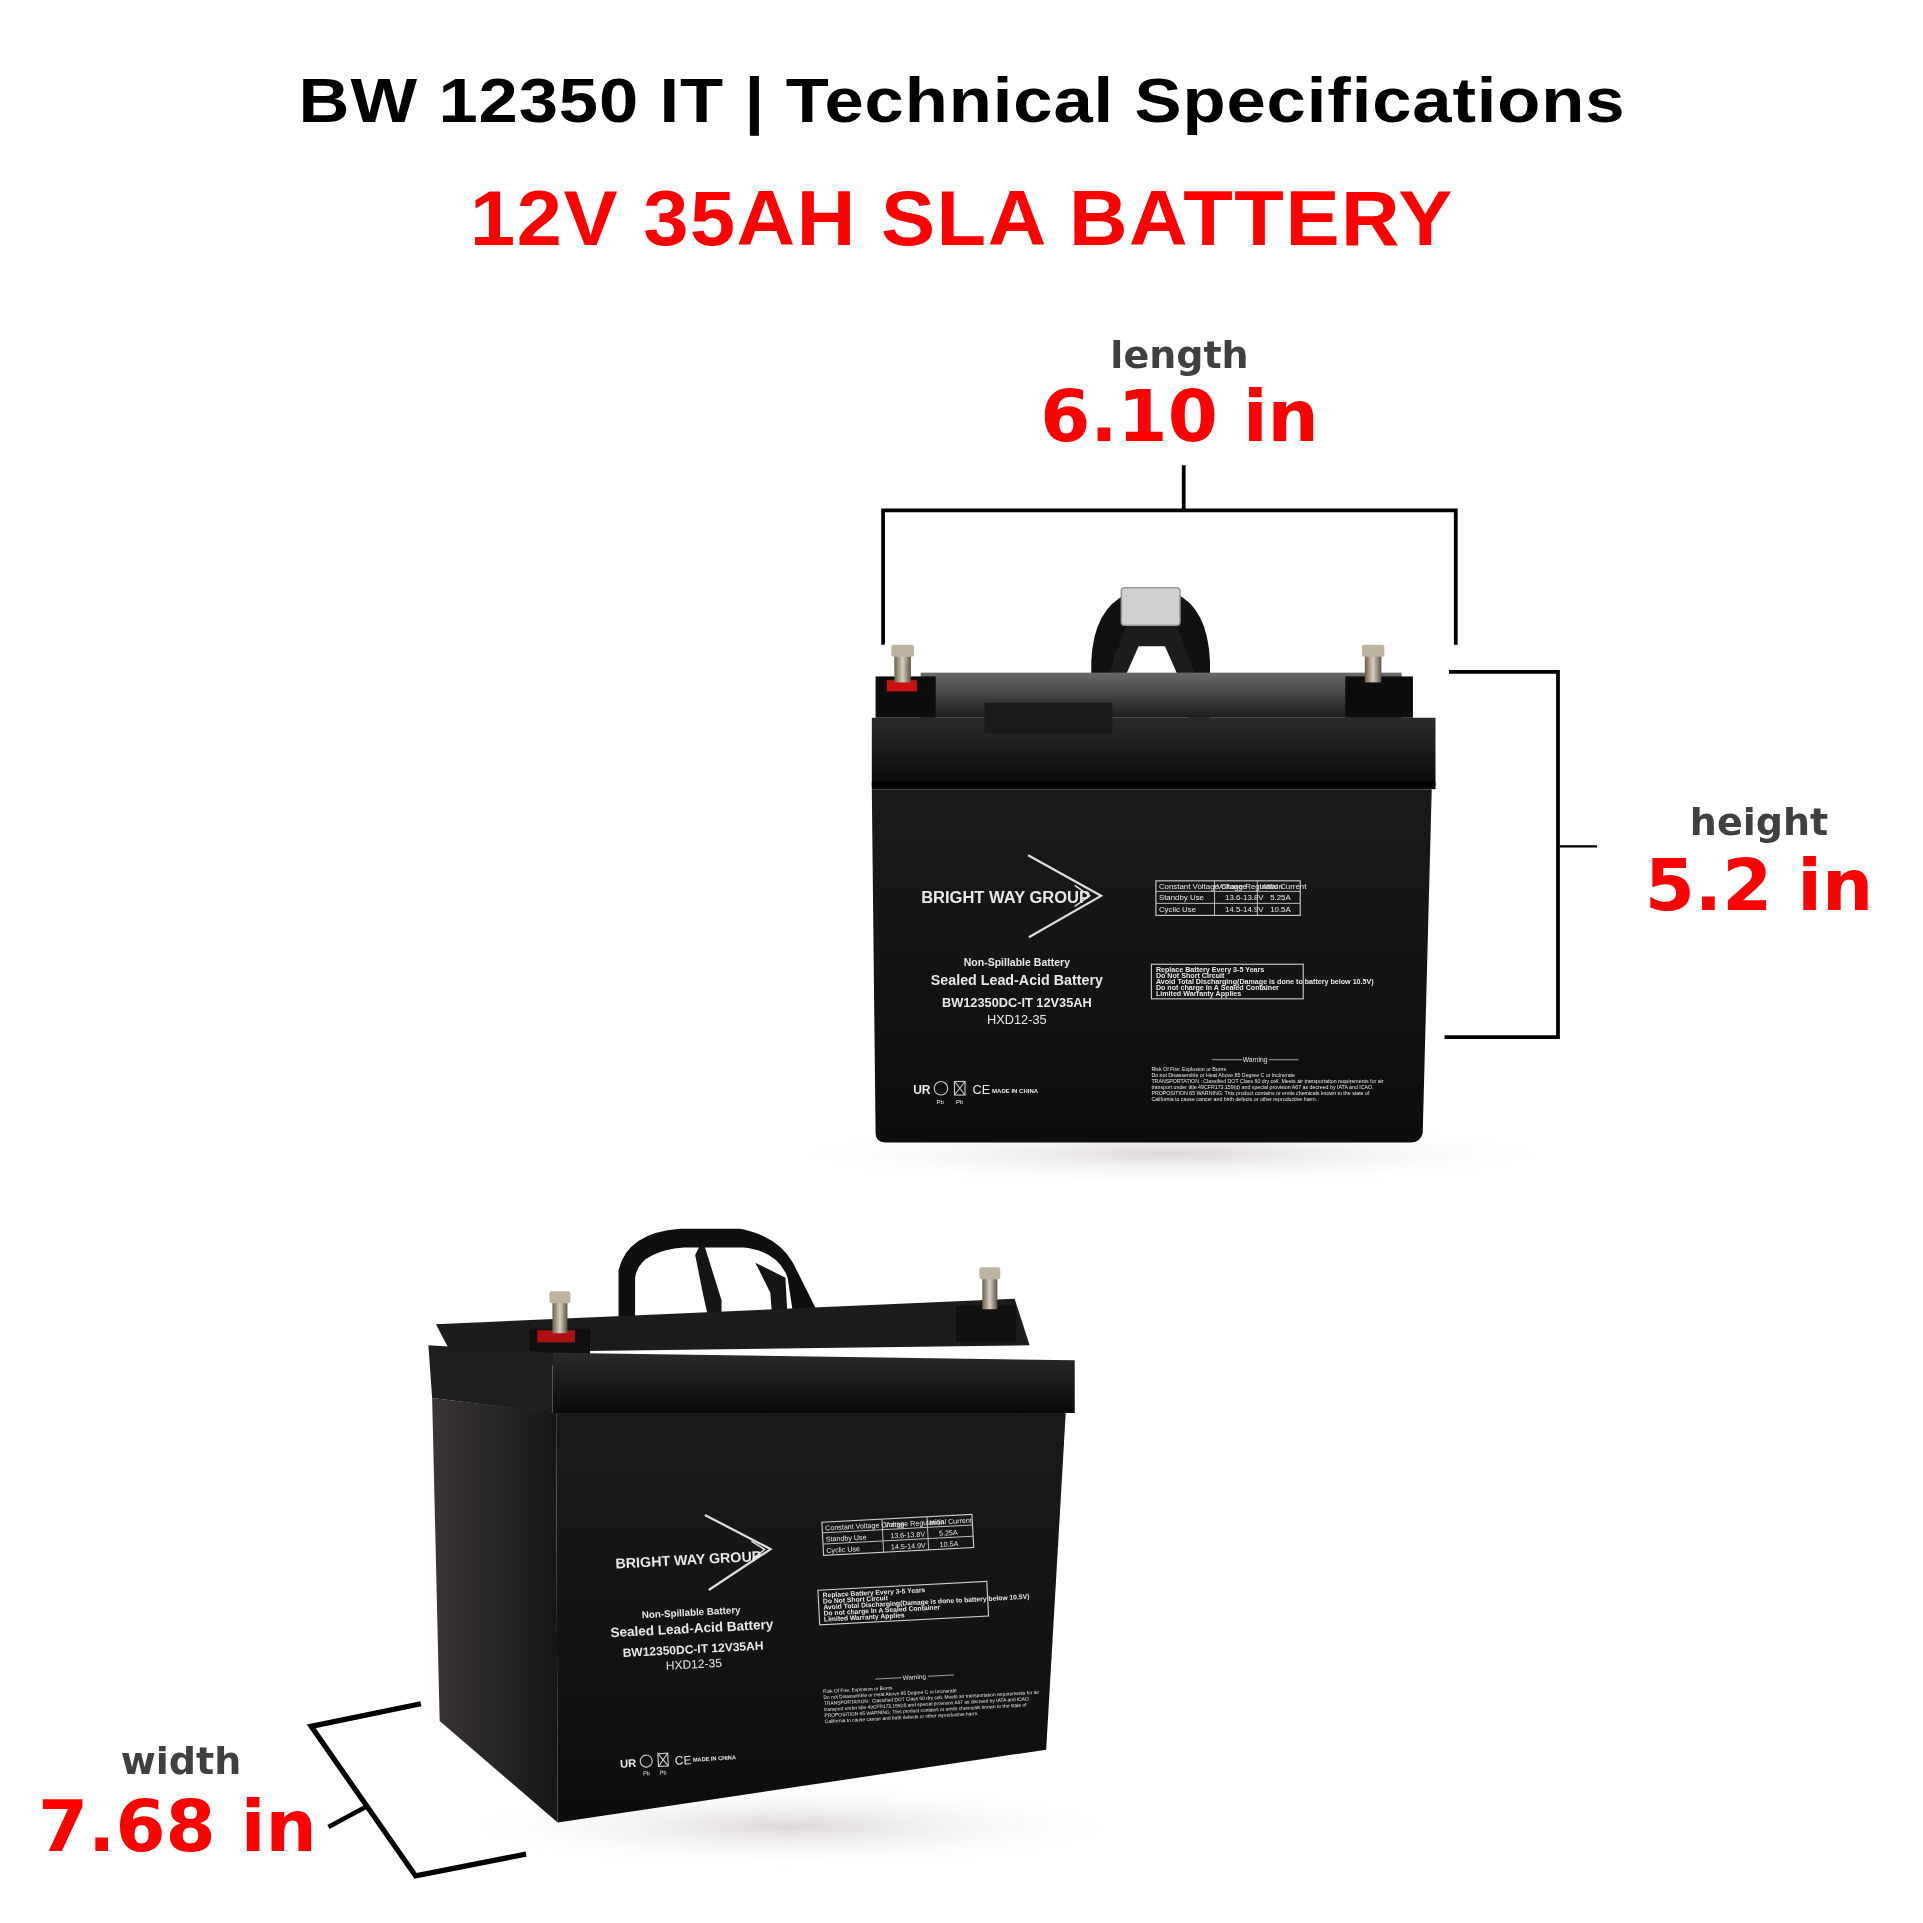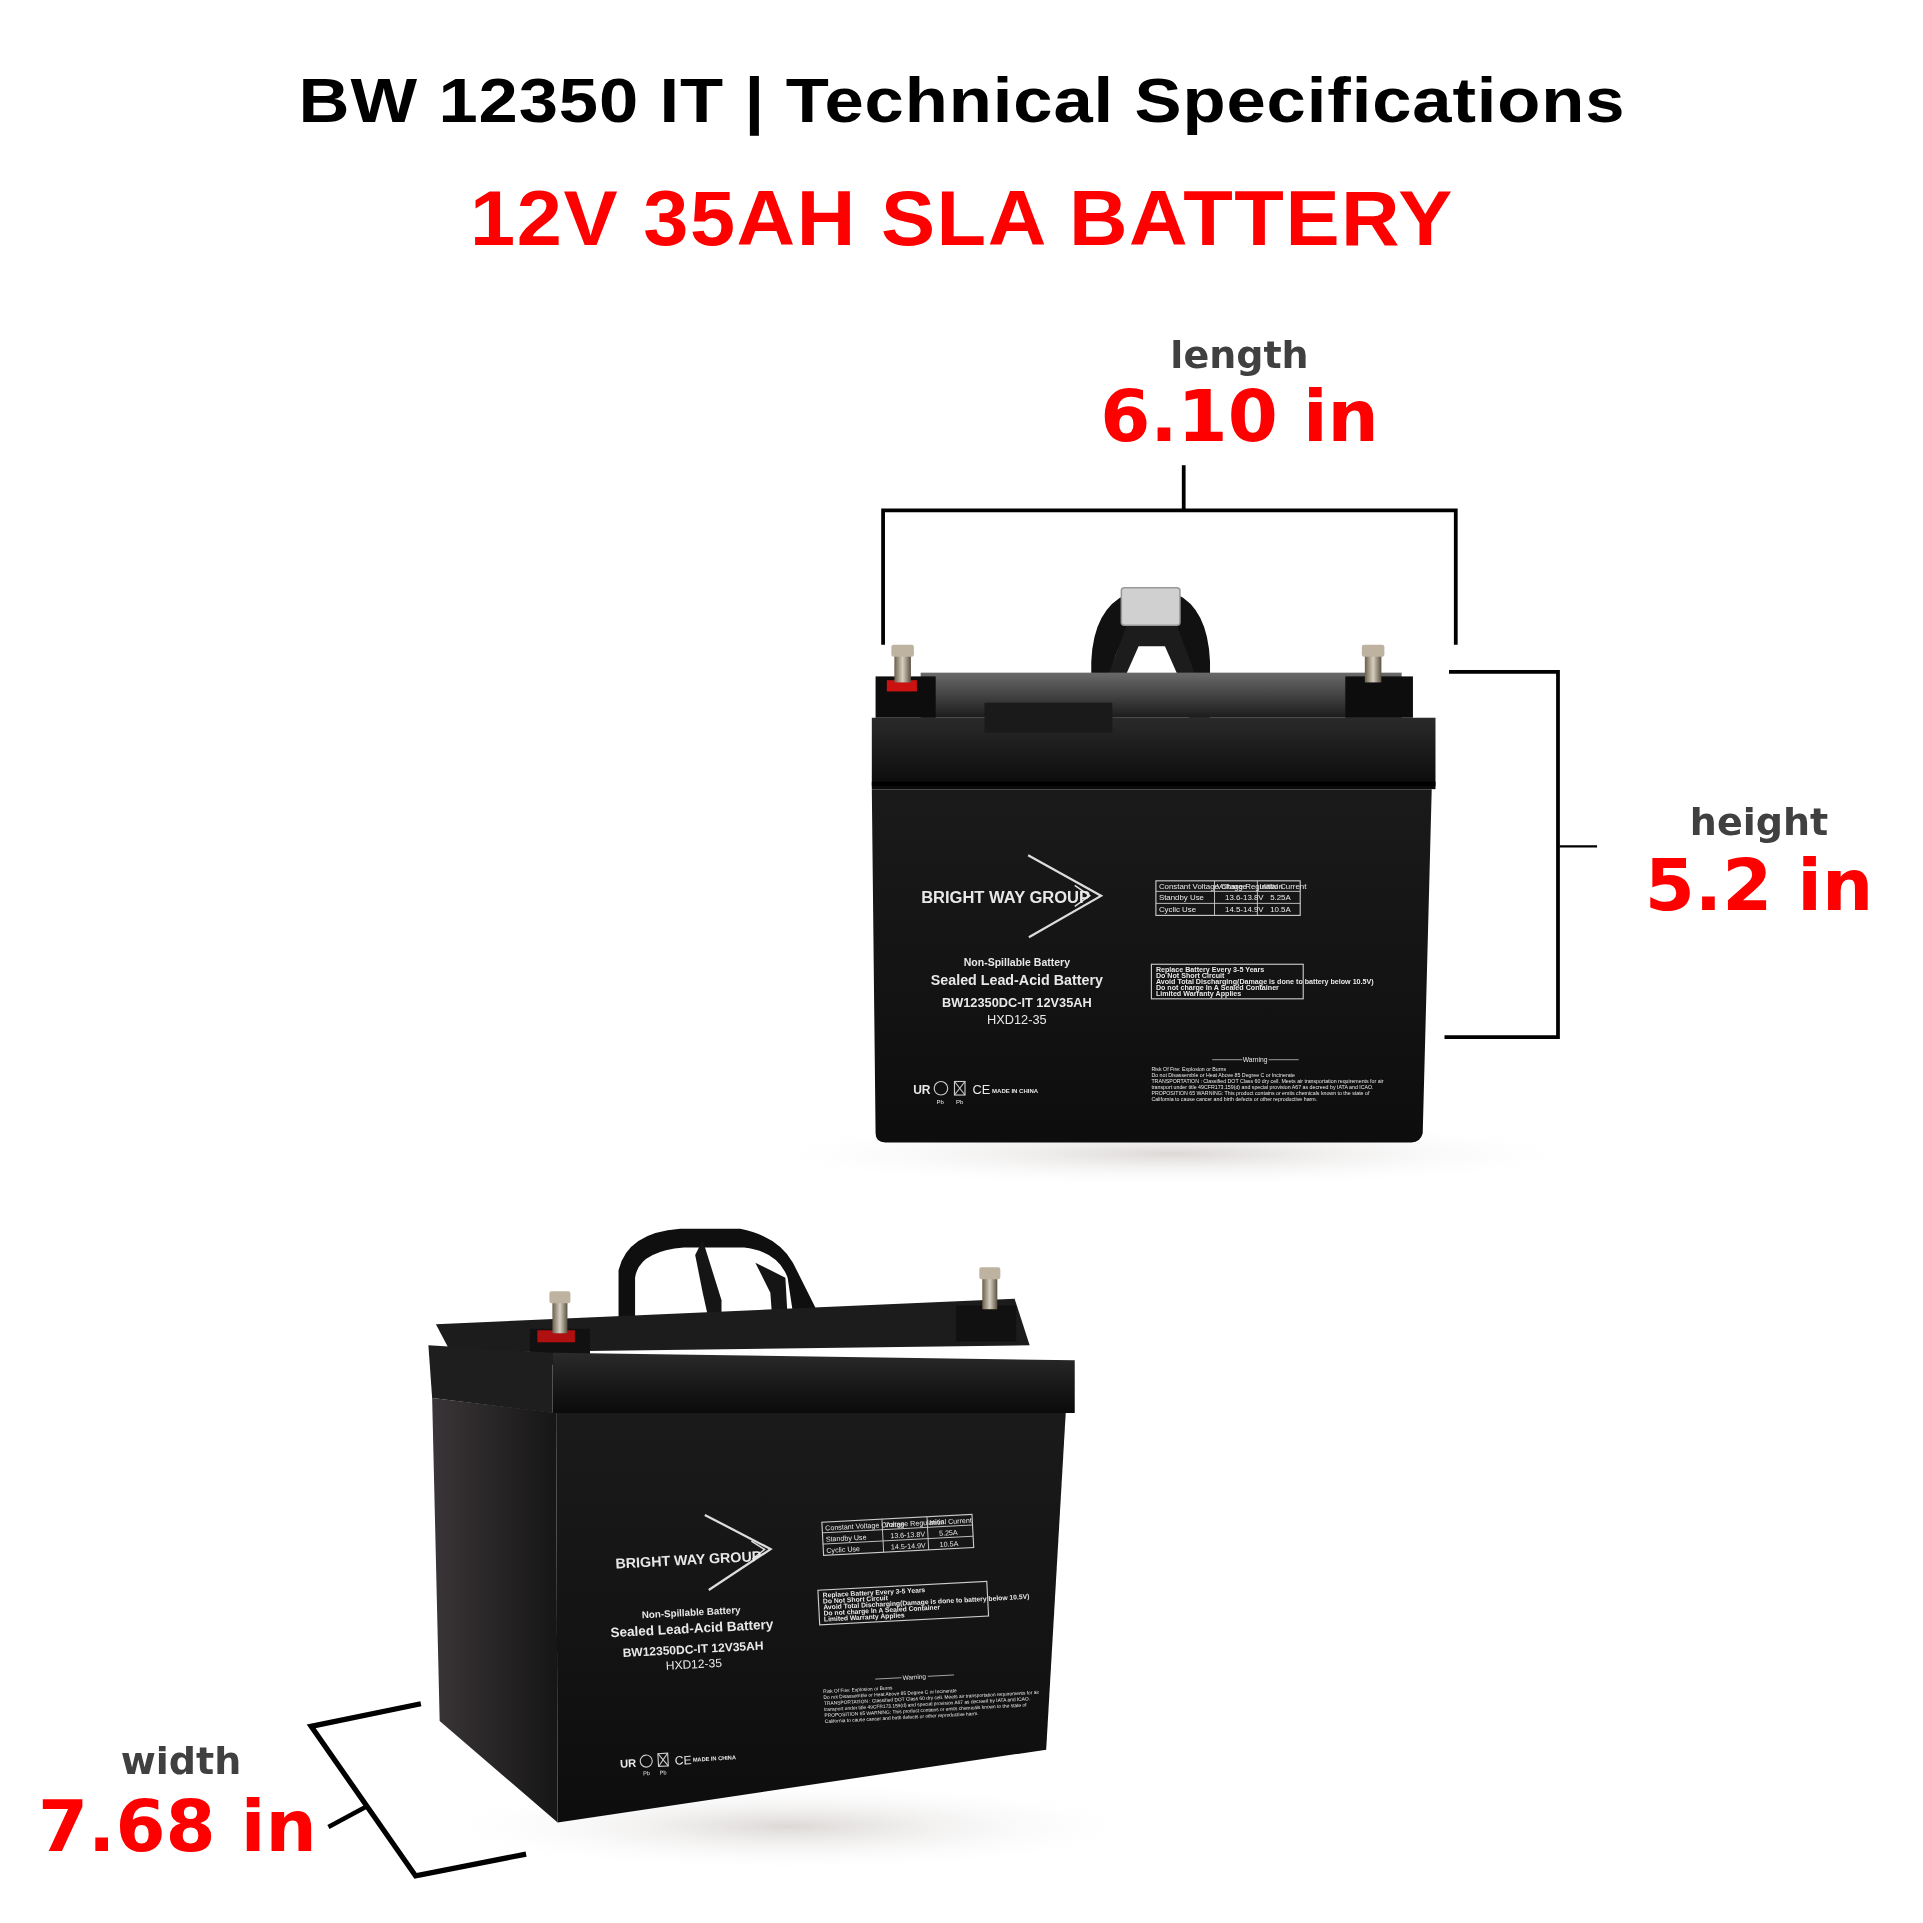--- a/index.html
+++ b/index.html
@@ -261,21 +261,21 @@
     <polyline points="1928,894 2073,894 2073,1380 1922,1380" stroke-width="5"></polyline>
     <line x1="2075" y1="1126" x2="2125" y2="1126" stroke-width="3"></line>
   </g>
 
   <g stroke="#000" stroke-width="7" fill="none">
     <polyline points="560,2267 414,2297 553,2496 700,2467"></polyline>
     <line x1="487" y1="2404" x2="437" y2="2431" stroke-width="6"></line>
   </g>
 </svg>
 
-<div class="abs" style="left:1089px; top:336px; width:301px;">
+<div class="abs" style="left:1029px; top:336px; width:301px;">
   <div class="dim-label">length</div>
   <div class="dim-value" style="margin-top:6px;">6.10 in</div>
 </div>
 
 <div class="abs" style="left:1601px; top:803px; width:316px;">
   <div class="dim-label">height</div>
   <div class="dim-value" style="margin-top:8px;">5.2 in</div>
 </div>
 
 <div class="abs" style="left:8px; top:1742px; width:346px;">

